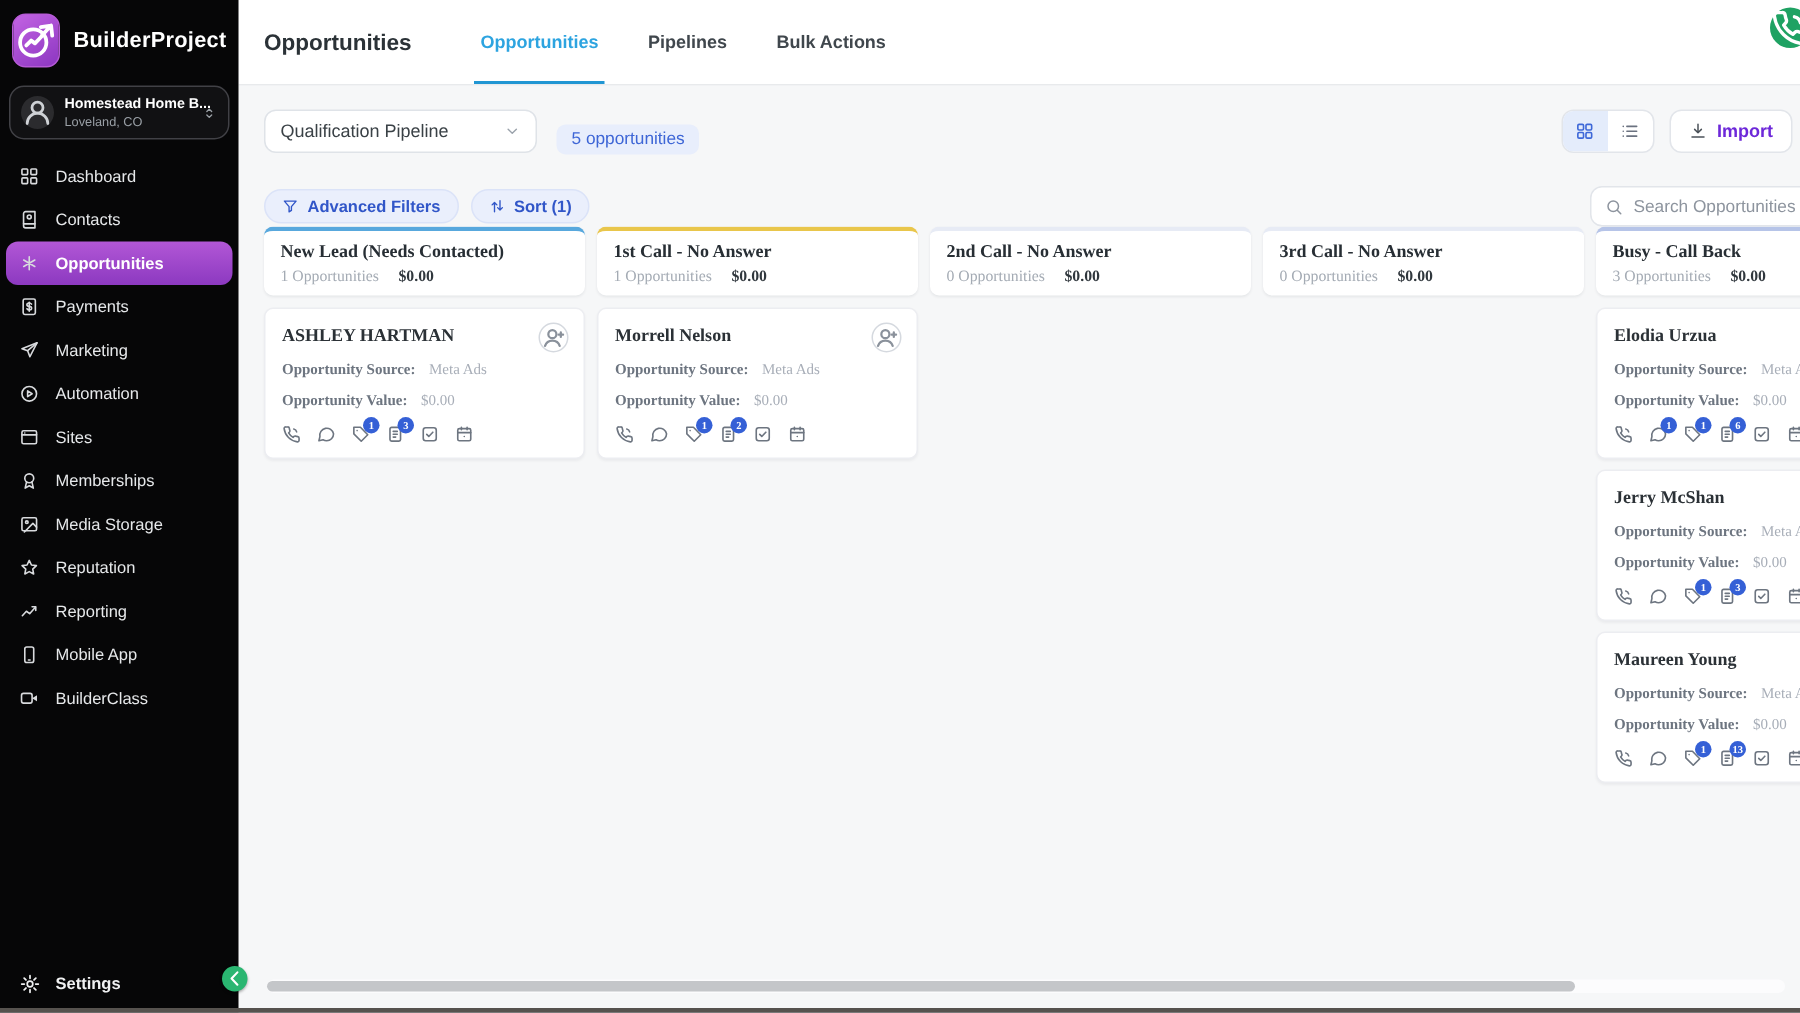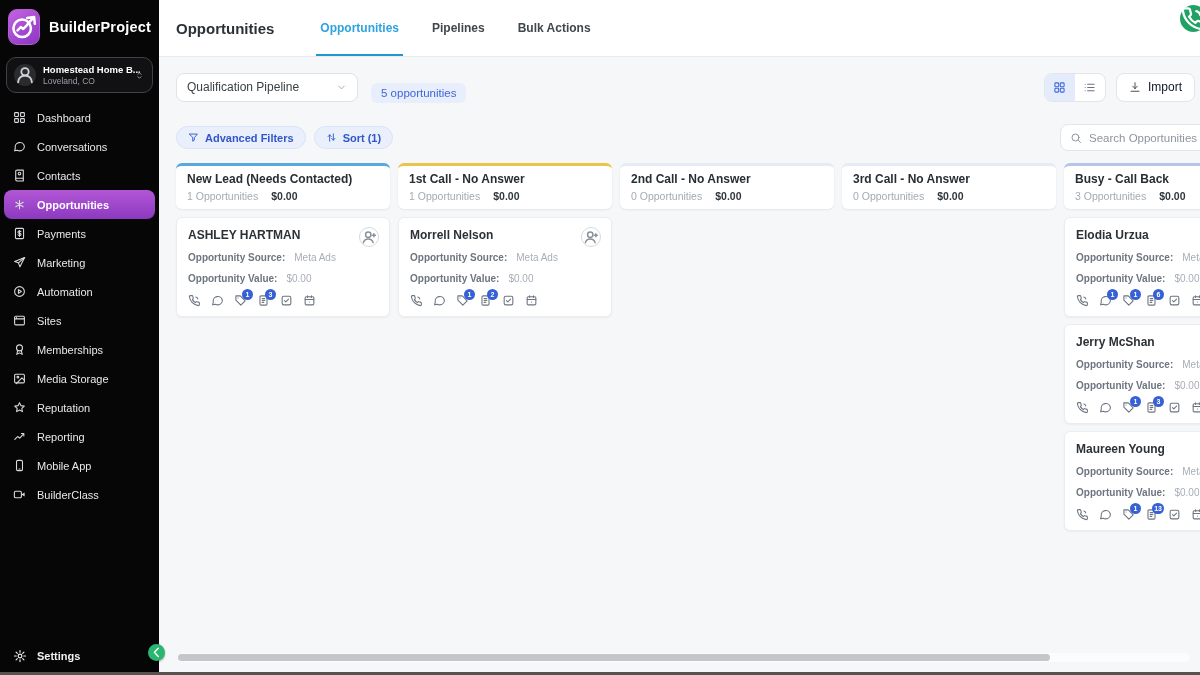--- a/index.html
+++ b/index.html
@@ -43,41 +43,41 @@
   .content { position:relative; padding:14px 0 16px 17px; height:617px; }
   .toolbar { display:flex; align-items:center; padding-right:5px; }
   .pipeline-select { width:182px; height:29px; background:#fff; border:1px solid #dfe3e8; border-radius:8px; display:flex; align-items:center; justify-content:space-between; padding:0 10px; font-size:12px; color:#3a4146; cursor:pointer; }
   .pipeline-select .ic { width:11px; height:11px; color:#9aa2ab; }
   .opps-badge { margin-left:13px; background:#e8eefc; color:#3e66d6; font-size:11.5px; font-weight:400; padding:4px 10px; border-radius:6px;margin-top:12px; }
   .toolbar-right { margin-left:auto; display:flex; gap:10px; align-items:center; }
   .view-toggle { display:flex; background:#fff; border:1px solid #e2e5ea; border-radius:8px; overflow:hidden; height:29px; }
   .seg { width:30px; display:flex; align-items:center; justify-content:center; color:#6b7280; cursor:pointer; }
   .seg .ic { width:13px; height:13px; }
   .seg.active { background:#e4ecfb; color:#3e68d8; }
-  .import-btn { height:29px; background:#fff; border:1px solid #e2e5ea; border-radius:8px; display:flex; align-items:center; gap:7px; padding:0 12px; font-size:12px; font-weight:400; color:#0f172a; cursor:pointer; }
+  .import-btn { height:29px; background:#fff; border:1px solid #e2e5ea; border-radius:8px; display:flex; align-items:center; gap:7px; padding:0 12px; font-size:12px; font-weight:700; color:#6d28d9; cursor:pointer; }
   .import-btn .ic { width:12px; height:12px; color:#4b5259; }
 
   .view-tabs { margin-top:14px; display:flex; gap:27px; }
   .vtab { position:relative; display:flex; align-items:center; gap:6px; padding-bottom:7px; font-size:11.5px; cursor:pointer; }
   .vtab .ic { width:12px; height:12px; }
   .vtab.active { color:#2f57c9; font-weight:700; }
   .vtab.active::after { content:''; position:absolute; left:-2px; right:-2px; bottom:0; height:2.5px; border-radius:2px; background:#2f57c9; }
   .vtab.muted { color:#9ca3af; font-weight:600; }
   .vtab .plus { font-size:13px; line-height:1; }
 
   .filter-row { margin-top:21px; display:flex; align-items:center; gap:8px; }
   .pill { height:23px; display:flex; align-items:center; gap:6px; background:#eaeffc; border:1px solid #dbe3f8; border-radius:12px; padding:0 11px; font-size:11px; font-weight:700; color:#3156c8; cursor:pointer; }
   .pill .ic { width:11px; height:11px; }
   .search-box { margin-left:auto; margin-right:-12px; width:152px; height:27px; background:#fff; border:1px solid #e2e5ea; border-radius:8px; display:flex; align-items:center; gap:7px; padding:0 9px; color:#8d949e; }
   .search-box .ic { width:12px; height:12px; flex:0 0 12px; }
   .search-box input { border:0; outline:0; width:100%; font-size:11.5px; font-family:inherit; color:#374151; background:transparent; }
   .search-box input::placeholder { color:#8d949e; }
 
   
-  .board { margin-top:12px; display:flex; gap:8px; }
+  .board { margin-top:0; display:flex; gap:8px;font-family:Liberation Serif, serif; }
   .column { flex:0 0 214px; width:214px; display:flex; flex-direction:column; gap:8px; }
   .col-head { background:#fff; border-radius:6px; border-top:3px solid var(--accent,#e7ebf5); box-shadow:0 1px 2px rgba(16,24,40,.08); padding:6px 11px 7px; }
   .col-title { font-size:12px; font-weight:700; color:#272e34; white-space:nowrap; overflow:hidden; }
   .col-sub { margin-top:4px; font-size:10.5px; color:#a4abb4; display:flex; gap:13px; align-items:baseline; }
   .col-sub b { color:#30373d; font-size:10.5px; }
   .cards { display:flex; flex-direction:column; gap:7px; }
   .card { position:relative; background:#fff; border:1px solid #ecedf1; border-radius:6px; box-shadow:0 1px 2px rgba(16,24,40,.05); padding:10px 11px 9px; cursor:pointer; }
   .card-name { font-size:12px; font-weight:700; color:#2b3136; white-space:nowrap; }
   .assign { position:absolute; top:9px; right:10px; width:20px; height:20px; border:1px solid #d5d9df; border-radius:50%; color:#8a919b; display:flex; align-items:center; justify-content:center; }
   .assign svg { width:11px; height:11px; }
@@ -136,28 +136,20 @@
         <div class="nav-item">
     <span class="ic nav-ic">
             <svg viewBox="0 0 24 24" fill="none" stroke="currentColor" stroke-width="2" stroke-linecap="round" stroke-linejoin="round">
               <rect x="3" y="3" width="7" height="7" rx="1"></rect>
               <rect x="14" y="3" width="7" height="7" rx="1"></rect>
               <rect x="3" y="14" width="7" height="7" rx="1"></rect>
               <rect x="14" y="14" width="7" height="7" rx="1"></rect>
             </svg>
           </span>
     <span class="nav-label">Dashboard</span>
-  </div>
-        <div class="nav-item">
-    <span class="ic nav-ic">
-            <svg viewBox="0 0 24 24" fill="none" stroke="currentColor" stroke-width="2" stroke-linecap="round" stroke-linejoin="round">
-              <path d="M21 11.5a8.5 8.5 0 0 1-8.5 8.5c-1.6 0-3.1-.4-4.4-1.2L3 20l1.2-5.1A8.5 8.5 0 1 1 21 11.5z"></path>
-            </svg>
-          </span>
-    <span class="nav-label">Conversations</span>
   </div>
         <div class="nav-item">
     <span class="ic nav-ic">
             <svg viewBox="0 0 24 24" fill="none" stroke="currentColor" stroke-width="2" stroke-linecap="round" stroke-linejoin="round">
               <path d="M5 4.5A2.5 2.5 0 0 1 7.5 2H19v20H7.5A2.5 2.5 0 0 1 5 19.5z"></path>
               <path d="M5 17h14"></path>
               <circle cx="12" cy="8.5" r="2.4"></circle>
             </svg>
           </span>
     <span class="nav-label">Contacts</span>

